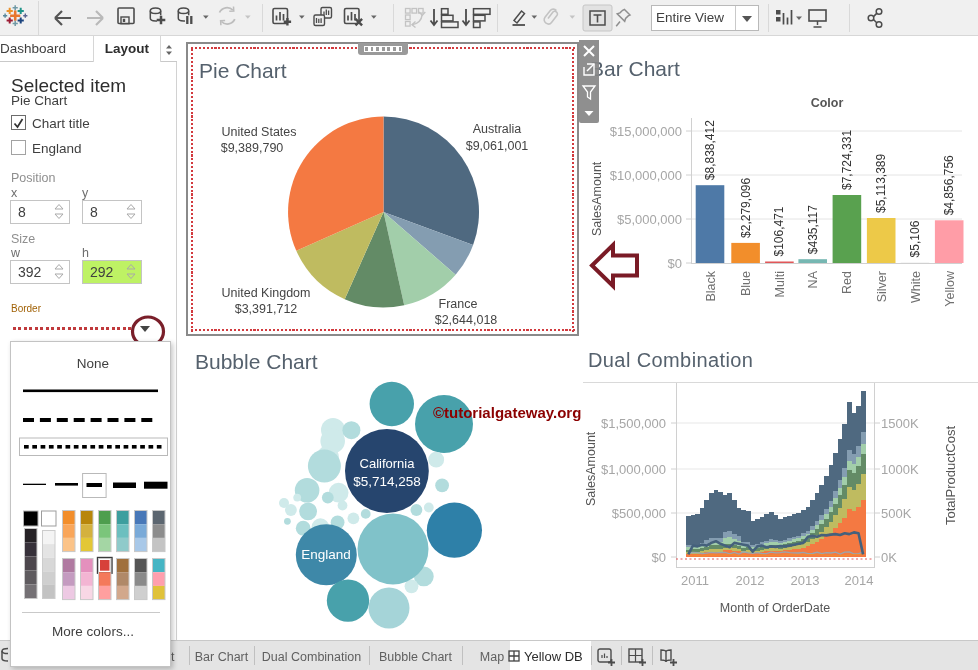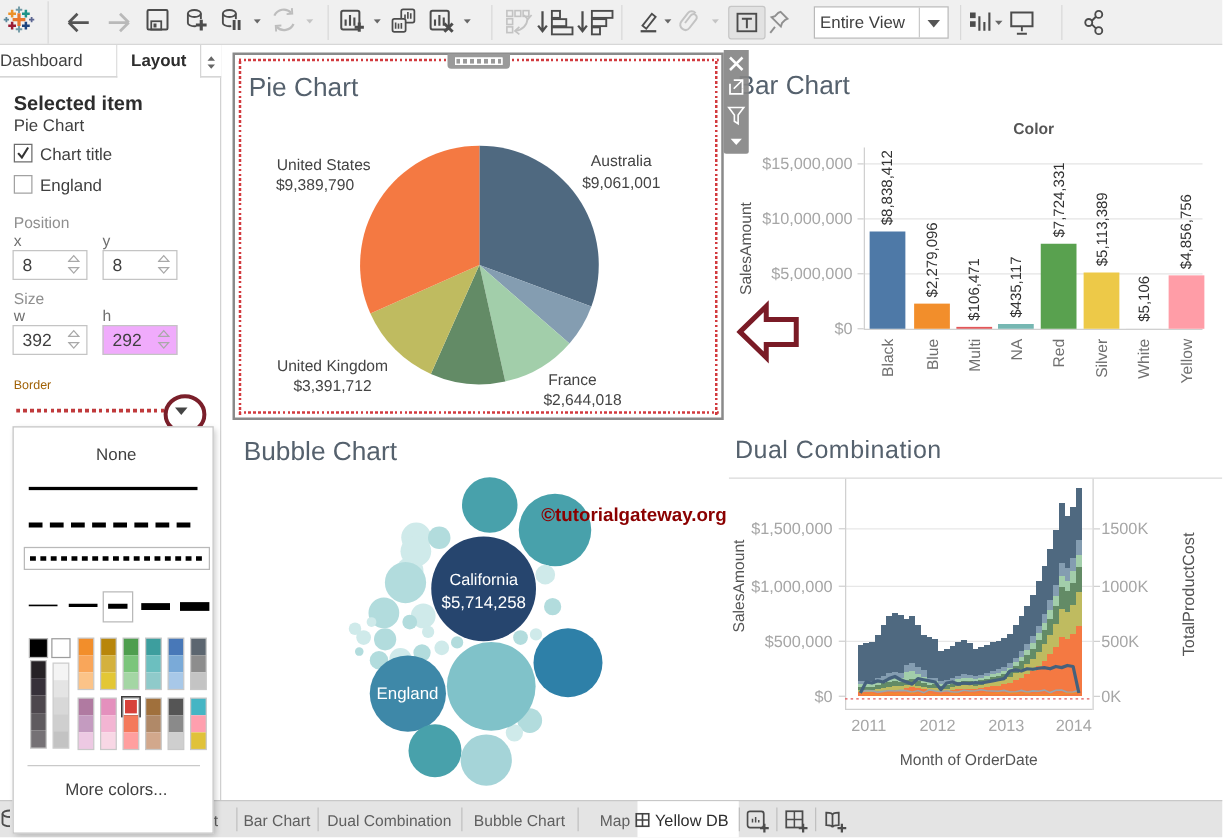--- a/index.html
+++ b/index.html
@@ -155,21 +155,21 @@
 
 <div class="abs" style="left:0;top:36px;width:177px;height:604px;background:#fff;border-right:1px solid #d2d2d2"></div>
 
 <div class="abs" style="left:0;top:36px;width:177px;height:26px;border-bottom:1px solid #c9c9c9;background:#fff"></div>
 <div class="abs" style="left:0;top:36px;width:94px;height:26px;border-right:1px solid #d6d6d6;font-size:13.5px;color:#3f3f3f;text-align:left;line-height:25px">Dashboard</div>
 <div class="abs" style="left:94px;top:36px;width:66px;height:27px;background:#fff;font-size:13.5px;font-weight:bold;color:#2d2d2d;text-align:center;line-height:25px">Layout</div>
 <div class="abs" style="left:160px;top:36px;width:17px;height:26px;border-left:1px solid #d6d6d6"></div>
 <svg class="abs" style="left:163px;top:44px" width="12" height="12">
     <path d="M3 4.5l3-3.5 3 3.5zM3 7.5l3 3.5 3-3.5z" fill="#666"></path>
   </svg>
-<div class="abs" style="left:11px;top:75px;font-size:16px;font-weight:bold;color:#2d2d2d">Selected item</div>
+<div class="abs" style="left:11px;top:75px;font-size:19px;font-weight:normal;color:#2d2d2d">Selected item</div>
 <div class="abs" style="left:11px;top:93px;font-size:13.5px;color:#3f3f3f">Pie Chart</div>
 <div class="abs" style="left:11px;top:115px;width:15px;height:15px;border:1px solid #6c6c6c;background:#fff">
 <svg width="13" height="13">
       <path d="M2.5 6.5l3 3.5 5-8" stroke="#333" stroke-width="1.7" fill="none"></path>
     </svg></div>
 <div class="abs" style="left:32px;top:116px;font-size:13.5px;color:#3f3f3f">Chart title</div>
 <div class="abs" style="left:11px;top:140px;width:15px;height:15px;border:1px solid #a2a2a2;background:#fff"></div>
 <div class="abs" style="left:32px;top:141px;font-size:13.5px;color:#3f3f3f">England</div>
 <div class="abs" style="left:11px;top:171px;font-size:12.5px;color:#8f8f8f">Position</div>
 <div class="abs" style="left:11px;top:186px;font-size:12.5px;color:#6e6e6e">x</div>
@@ -179,21 +179,21 @@
 <svg class="abs" style="left:54px;top:203px" width="10" height="18">
     <path d="M1 6l4-4.5L9 6z M1 11l4 4.5L9 11z" fill="none" stroke="#a9a9a9"></path>
   </svg>
 <svg class="abs" style="left:126px;top:203px" width="10" height="18">
     <path d="M1 6l4-4.5L9 6z M1 11l4 4.5L9 11z" fill="none" stroke="#a9a9a9"></path>
   </svg>
 <div class="abs" style="left:11px;top:232px;font-size:12.5px;color:#8f8f8f">Size</div>
 <div class="abs" style="left:11px;top:246px;font-size:12.5px;color:#6e6e6e">w</div>
 <div class="abs" style="left:82px;top:246px;font-size:12.5px;color:#6e6e6e">h</div>
 <div class="abs" style="left:10px;top:260px;width:60px;height:24px;background:#fff;border:1px solid #c4c4c4;font-size:14px;color:#3f3f3f;line-height:22px;padding-left:7px">392</div>
-<div class="abs" style="left:82px;top:260px;width:60px;height:24px;background:#f0abfc;border:1px solid #c4c4c4;font-size:14px;color:#3f3f3f;line-height:22px;padding-left:7px">292</div>
+<div class="abs" style="left:82px;top:260px;width:60px;height:24px;background:#bef264;border:1px solid #c4c4c4;font-size:14px;color:#3f3f3f;line-height:22px;padding-left:7px">292</div>
 <svg class="abs" style="left:54px;top:263px" width="10" height="18">
     <path d="M1 6l4-4.5L9 6z M1 11l4 4.5L9 11z" fill="none" stroke="#a9a9a9"></path>
   </svg>
 <svg class="abs" style="left:126px;top:263px" width="10" height="18">
     <path d="M1 6l4-4.5L9 6z M1 11l4 4.5L9 11z" fill="none" stroke="#a9a9a9"></path>
   </svg>
 <div class="abs" style="left:11px;top:303px;font-size:10px;color:#a16207">Border</div>
 <div class="abs" style="left:13px;top:327px;width:121px;height:3px;background:repeating-linear-gradient(90deg,#c03a3c 0 3px,transparent 3px 5.5px)"></div>
 <svg class="abs" style="left:138px;top:324px" width="14" height="10">
     <path d="M2 2l5 6 5-6z" fill="#444"></path>

